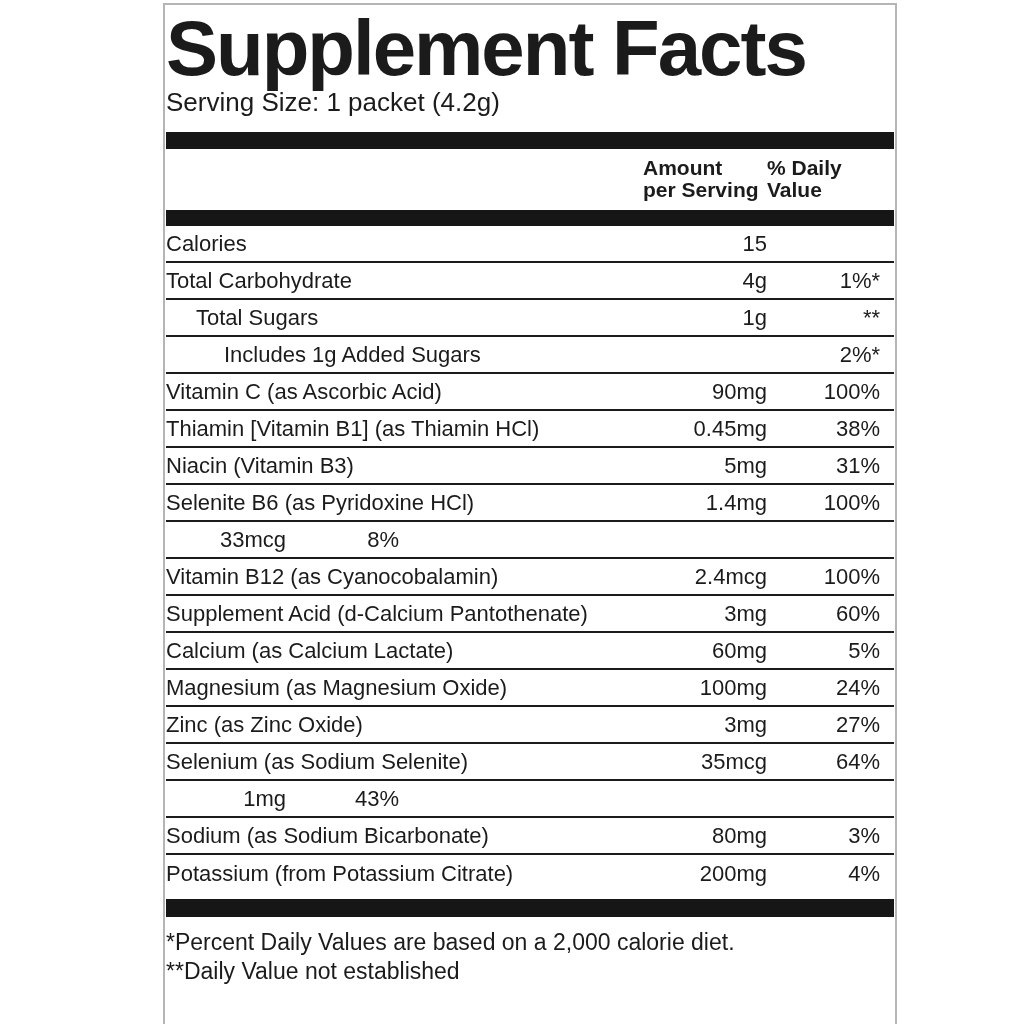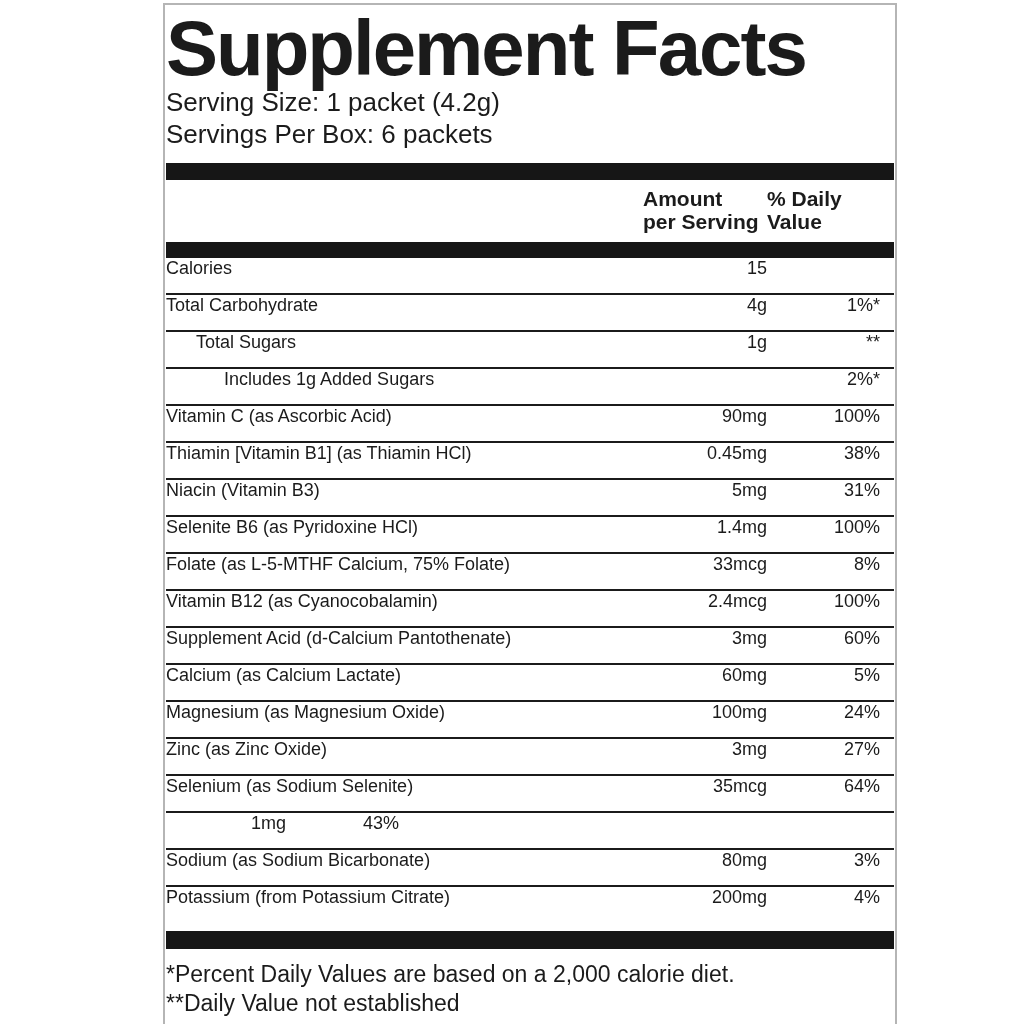--- a/index.html
+++ b/index.html
@@ -43,24 +43,24 @@
     font-size: 21px;
     font-weight: bold;
     line-height: 1.08;
   }
   .header-row .spacer { flex: 1 1 auto; }
   .amt-head { flex: 0 0 124px; width: 124px; text-align: left; }
   .dv-head  { flex: 0 0 127px; width: 127px; padding-right: 14px; text-align: left; }
   .rows-table {}
   .nutrient-row {
     display: flex;
-    align-items: flex-start;
+    align-items: center;
     height: 37px;
     border-bottom: 2.5px solid #1b1b1b;
-    font-size: 18px;
+    font-size: 22px;
   }
   .nutrient-row:last-child { border-bottom: none; }
   .nutrient-row .name { flex: 1 1 auto; min-width: 0; white-space: nowrap; }
   .nutrient-row .amt  { flex: 0 0 120px; width: 120px; text-align: right; white-space: nowrap; }
   .nutrient-row .dv   { flex: 0 0 127px; width: 127px; padding-right: 14px; text-align: right; white-space: nowrap; }
   .indent-1 { padding-left: 30px; }
   .indent-2 { padding-left: 58px; }
   .footnotes {
     margin-top: 11px;
     font-size: 23px;
@@ -69,21 +69,20 @@
 </style>
 </head>
 <body>
 
 <div class="label-box">
 
   <div class="title">Supplement Facts</div>
 
   <div class="serving-block">
     <div>Serving Size: 1 packet (4.2g)</div>
-    <div>Servings Per Box: 6 packets</div>
   </div>
 
   <div class="bar bar-top"></div>
 
   <div class="header-row">
     <div class="spacer"></div>
     <div class="amt-head">
       <div>Amount</div>
       <div>per Serving</div>
     </div>
@@ -130,21 +129,20 @@
         <div class="name">Niacin (Vitamin B3)</div>
         <div class="amt">5mg</div>
         <div class="dv">31%</div>
       </div>
       <div class="nutrient-row">
         <div class="name">Selenite B6 (as Pyridoxine HCl)</div>
         <div class="amt">1.4mg</div>
         <div class="dv">100%</div>
       </div>
       <div class="nutrient-row">
-        <div class="name">Folate (as L-5-MTHF Calcium, 75% Folate)</div>
         <div class="amt">33mcg</div>
         <div class="dv">8%</div>
       </div>
       <div class="nutrient-row">
         <div class="name">Vitamin B12 (as Cyanocobalamin)</div>
         <div class="amt">2.4mcg</div>
         <div class="dv">100%</div>
       </div>
       <div class="nutrient-row">
         <div class="name">Supplement Acid (d-Calcium Pantothenate)</div>

